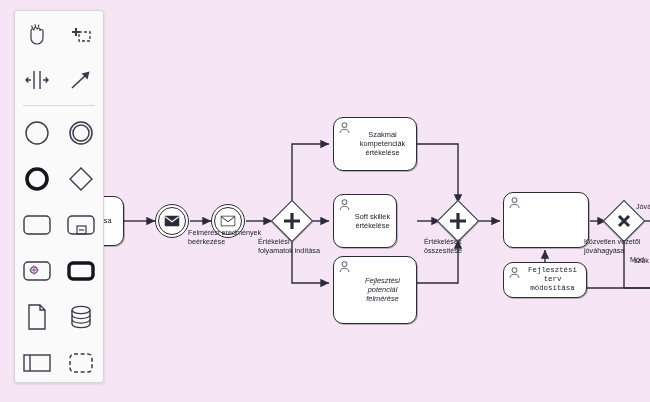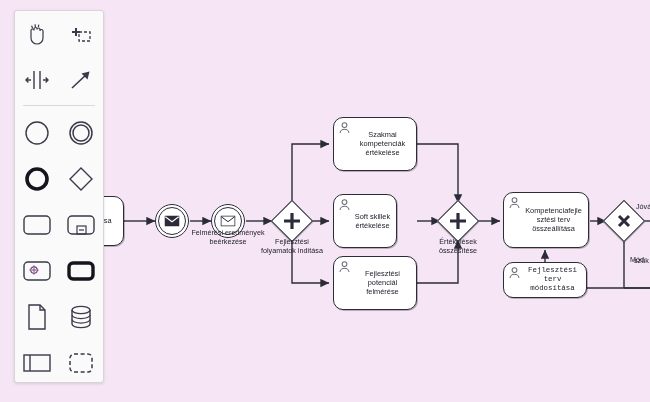--- a/index.html
+++ b/index.html
@@ -29,21 +29,21 @@
 
   .evt{border-radius:50%;background:#ffffff;}
   .evt .ring{position:absolute;inset:0;border-radius:50%;}
   .evt .env{position:absolute;left:50%;top:50%;transform:translate(-50%,-50%);}
 
   .gw{background:#ffffff;border:1.6px solid #2b2b3a;transform:rotate(45deg);
       box-shadow:1px 1px 0 rgba(0,0,0,.2);}
   .gwmark{position:absolute;left:50%;top:50%;transform:translate(-50%,-50%);}
 
   .elabel{
-    position:absolute;text-align:center;font-size:7.2px;line-height:8.6px;
+    position:absolute;font-size:7.2px;line-height:8.6px;
     color:#1b1b28;white-space:nowrap;
   }
   .elabel.wrap{white-space:normal;}
 
   
   #palette{
     position:absolute;left:14px;top:10px;width:88px;height:371px;
     background:#fbfafb;border:1px solid #d9d4da;border-radius:3px;
     box-shadow:0 1px 3px rgba(0,0,0,.12);
     z-index:50;
@@ -124,74 +124,74 @@
       <path d="M0.8,1.2 L7.5,6.2 L14.2,1.2" fill="none" stroke="#2b2b3a" stroke-width="1"></path>
     </svg>
   </div>
   <div class="elabel wrap" style="left:188px;top:229px;width:80px;">Felmérési eredmények beérkezése</div>
 
   <div class="node gw" style="left:277px;top:206px;width:30px;height:30px;">
   </div>
   <svg class="gwmark" style="left:292px;top:221px;" width="20" height="20" viewBox="0 0 20 20">
     <path d="M10,2 L10,18 M2,10 L18,10" stroke="#2b2b3a" stroke-width="3.2" stroke-linecap="butt"></path>
   </svg>
-  <div class="elabel wrap" style="left:258px;top:238px;width:68px;">Fejlesztési folyamatok indítása</div>
+  <div class="elabel wrap" style="left:258px;top:238px;width:68px;">Értékelési folyamatok indítása</div>
 
   <div class="node task" style="left:333px;top:117px;width:84px;height:54px;">
     <svg class="pericon" viewBox="0 0 14 14">
       <circle cx="7" cy="4.4" r="2.6" fill="none" stroke="#6b6b7a" stroke-width="1.1"></circle>
       <path d="M2.2,13 a4.8,4.2 0 0 1 9.6,0" fill="none" stroke="#6b6b7a" stroke-width="1.1"></path>
     </svg>
     <span class="tlabel">Szakmai kompetenciák értékelése</span>
   </div>
 
   <div class="node task" style="left:333px;top:194px;width:64px;height:54px;">
     <svg class="pericon" viewBox="0 0 14 14">
       <circle cx="7" cy="4.4" r="2.6" fill="none" stroke="#6b6b7a" stroke-width="1.1"></circle>
       <path d="M2.2,13 a4.8,4.2 0 0 1 9.6,0" fill="none" stroke="#6b6b7a" stroke-width="1.1"></path>
     </svg>
     <span class="tlabel">Soft skillek értékelése</span>
   </div>
 
-  <div class="node task" style="left:333px;top:256px;width:84px;height:54px;">
+  <div class="node task" style="left:333px;top:256px;width:84px;height:68px;font-style:italic;">
     <svg class="pericon" viewBox="0 0 14 14">
       <circle cx="7" cy="4.4" r="2.6" fill="none" stroke="#6b6b7a" stroke-width="1.1"></circle>
       <path d="M2.2,13 a4.8,4.2 0 0 1 9.6,0" fill="none" stroke="#6b6b7a" stroke-width="1.1"></path>
     </svg>
     <span class="tlabel">Fejlesztési potenciál felmérése</span>
   </div>
 
   <div class="node gw" style="left:443px;top:206px;width:30px;height:30px;">
   </div>
   <svg class="gwmark" style="left:458px;top:221px;" width="20" height="20" viewBox="0 0 20 20">
     <path d="M10,2 L10,18 M2,10 L18,10" stroke="#2b2b3a" stroke-width="3.2"></path>
   </svg>
   <div class="elabel wrap" style="left:424px;top:238px;width:68px;">Értékelések összesítése</div>
 
   <div class="node task" style="left:503px;top:192px;width:86px;height:56px;">
     <svg class="pericon" viewBox="0 0 14 14">
       <circle cx="7" cy="4.4" r="2.6" fill="none" stroke="#6b6b7a" stroke-width="1.1"></circle>
       <path d="M2.2,13 a4.8,4.2 0 0 1 9.6,0" fill="none" stroke="#6b6b7a" stroke-width="1.1"></path>
     </svg>
-    <span class="tlabel">Kompetenciafejlesztési terv összeállítása</span>
   </div>
 
   <div class="node task" style="left:503px;top:262px;width:84px;height:36px;font-family:Liberation Mono, monospace;">
     <svg class="pericon" viewBox="0 0 14 14">
       <circle cx="7" cy="4.4" r="2.6" fill="none" stroke="#6b6b7a" stroke-width="1.1"></circle>
       <path d="M2.2,13 a4.8,4.2 0 0 1 9.6,0" fill="none" stroke="#6b6b7a" stroke-width="1.1"></path>
     </svg>
     <span class="tlabel">Fejlesztési terv módosítása</span>
   </div>
 
   <div class="node gw" style="left:609px;top:206px;width:30px;height:30px;">
   </div>
   <svg class="gwmark" style="left:624px;top:221px;" width="18" height="18" viewBox="0 0 18 18">
     <path d="M4,4 L14,14 M14,4 L4,14" stroke="#2b2b3a" stroke-width="3" stroke-linecap="butt"></path>
   </svg>
+  <div class="elabel wrap" style="left:584px;top:238px;width:66px;">Közvetlen vezetői jóváhagyása</div>
 
   <div class="elabel" style="left:636px;top:203px;">Jóvá</div>
   <div class="elabel" style="left:630px;top:256px;">Mód</div>
   <div class="elabel" style="left:634px;top:257px;">szük</div>
 
   <div id="palette">
 
     <div class="prow">
       <div class="pcell">
         <svg width="26" height="26" viewBox="0 0 26 26">

